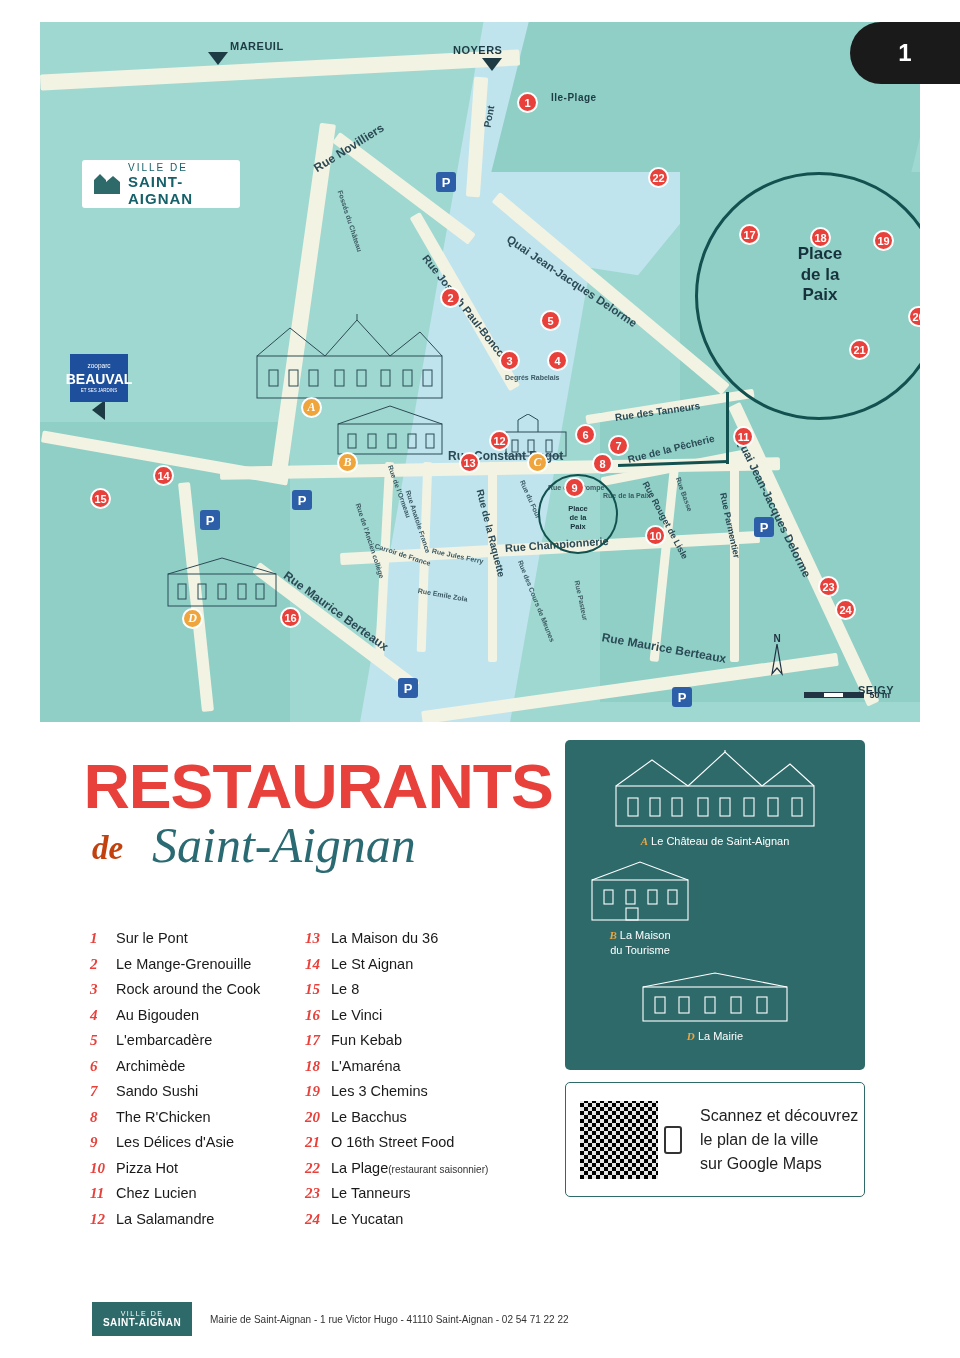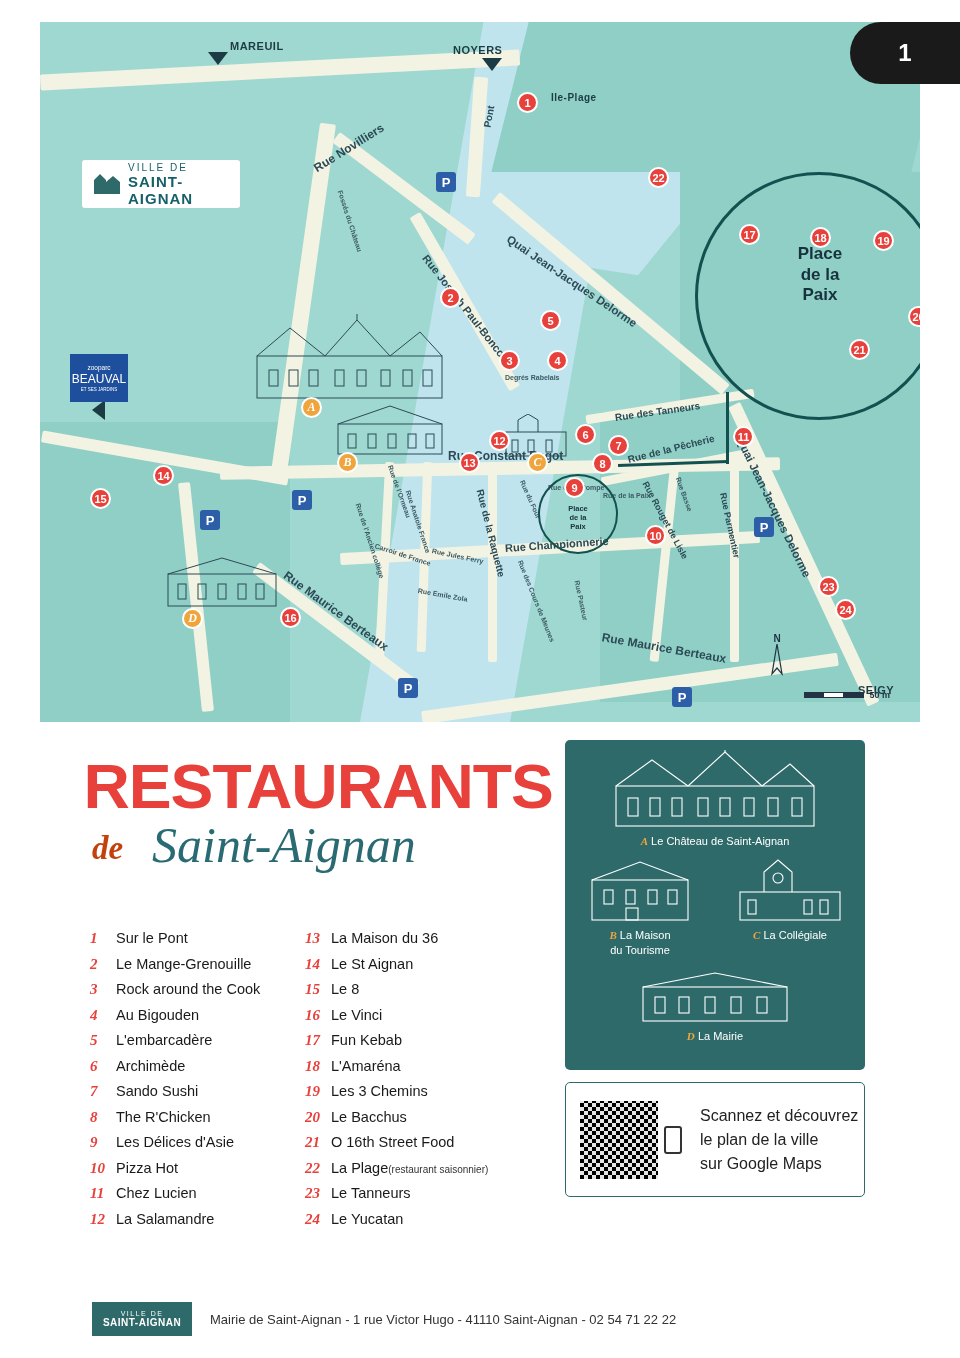--- a/index.html
+++ b/index.html
@@ -158,21 +158,21 @@
   .qr-text { font-size:16px; color:#222; line-height:1.5; margin-left:14px; }
   .phone-ic { width:18px; height:28px; border:2px solid #333; border-radius:3px; margin-left:6px; margin-right:4px; flex:none; }
 
   .footer { position:absolute; left:0; top:580px; width:960px; display:flex; align-items:center; }
   .footer-logo {
     margin-left:92px; width:100px; height:34px; background:#2f6a6a; color:#fff;
     display:flex; flex-direction:column; align-items:center; justify-content:center;
   }
   .footer-logo .f1 { font-size:7px; letter-spacing:1.5px; }
   .footer-logo .f2 { font-size:10px; font-weight:bold; letter-spacing:.5px; }
-  .footer-text { margin-left:10px; font-size:13px; color:#333;padding-left:8px; }
+  .footer-text { margin-left:10px; font-size:10px; color:#333;padding-left:8px; }
 </style>
 </head>
 <body>
 
 <div class="map">
 
   <div class="river river-main"></div>
   <div class="river river-2"></div>
 
   <div class="green-block" style="left:470px;top:0px;width:420px;height:150px;transform:skewX(-14deg);"></div>
@@ -280,21 +280,21 @@
       <path d="M2 24 L2 10 L8 4 L14 10 L14 24 Z M14 24 L14 12 L21 6 L28 12 L28 24 Z" fill="#2f6a6a"></path>
     </svg>
     <div>
       <div class="l1">VILLE DE</div>
       <div class="l2">SAINT-AIGNAN</div>
     </div>
   </div>
 
   <div class="beruval">
     <div>zooparc</div>
-    <div style="font-size:12px;font-weight:normal;text-align:center;">BEAUVAL</div>
+    <div style="font-size:14px;font-weight:bold;text-align:center;">BEAUVAL</div>
     <div style="font-size:4.5px;">ET SES JARDINS</div>
   </div>
 
   <div id="streets-host">
       <div class="street" style="left: 275px; top: 140px; font-size: 12px; transform: rotate(-32deg); transform-origin: left center;">Rue Novilliers</div>
       <div class="street" style="left: 385px; top: 228px; font-size: 11px; transform: rotate(52deg); transform-origin: left center;">Rue Joseph Paul-Boncour</div>
       <div class="street" style="left: 468px; top: 210px; font-size: 11.5px; transform: rotate(34deg); transform-origin: left center;">Quai Jean-Jacques Delorme</div>
       <div class="street" style="left: 700px; top: 410px; font-size: 11.5px; transform: rotate(64deg); transform-origin: left center;">Quai Jean-Jacques Delorme</div>
       <div class="street" style="left: 575px; top: 390px; font-size: 10px; transform: rotate(-8deg); transform-origin: left center;">Rue des Tanneurs</div>
       <div class="street" style="left: 588px; top: 432px; font-size: 10px; transform: rotate(-14deg); transform-origin: left center;">Rue de la Pêcherie</div>
@@ -526,36 +526,20 @@
               <rect x="88" y="32" width="9" height="14"></rect>
             <rect x="46" y="50" width="12" height="12"></rect>
           </g>
         </svg>
         <div class="legend-cap">
           <span class="lt">B</span>
           <span>La Maison</span><br>
           <span>du Tourisme</span>
         </div>
       </div>
-      <div style="width:50%;">
-        <svg width="120" height="66" viewBox="0 0 120 66" style="display:block;margin:0 auto;">
-          <g fill="none" stroke="#ffffff" stroke-width="1.1">
-            <rect x="10" y="34" width="100" height="28"></rect>
-            <path d="M34 34 L34 14 L48 2 L62 14 L62 34"></path>
-            <circle cx="48" cy="20" r="5"></circle>
-            <rect x="18" y="42" width="8" height="14"></rect>
-              <rect x="74" y="42" width="8" height="14"></rect>
-            <rect x="90" y="42" width="8" height="14"></rect>
-          </g>
-        </svg>
-        <div class="legend-cap">
-          <span class="lt">C</span>
-          <span>La Collégiale</span>
-        </div>
-      </div>
     </div>
 
     <div style="margin-top:12px;">
       <svg width="160" height="56" viewBox="0 0 160 56" style="display:block;margin:0 auto;">
         <g fill="none" stroke="#ffffff" stroke-width="1.1">
           <rect x="8" y="18" width="144" height="34"></rect>
           <path d="M8 18 L80 4 L152 18"></path>
           <rect x="20" y="28" width="10" height="16"></rect>
             <rect x="44" y="28" width="10" height="16"></rect>
           <rect x="70" y="28" width="10" height="16"></rect>

